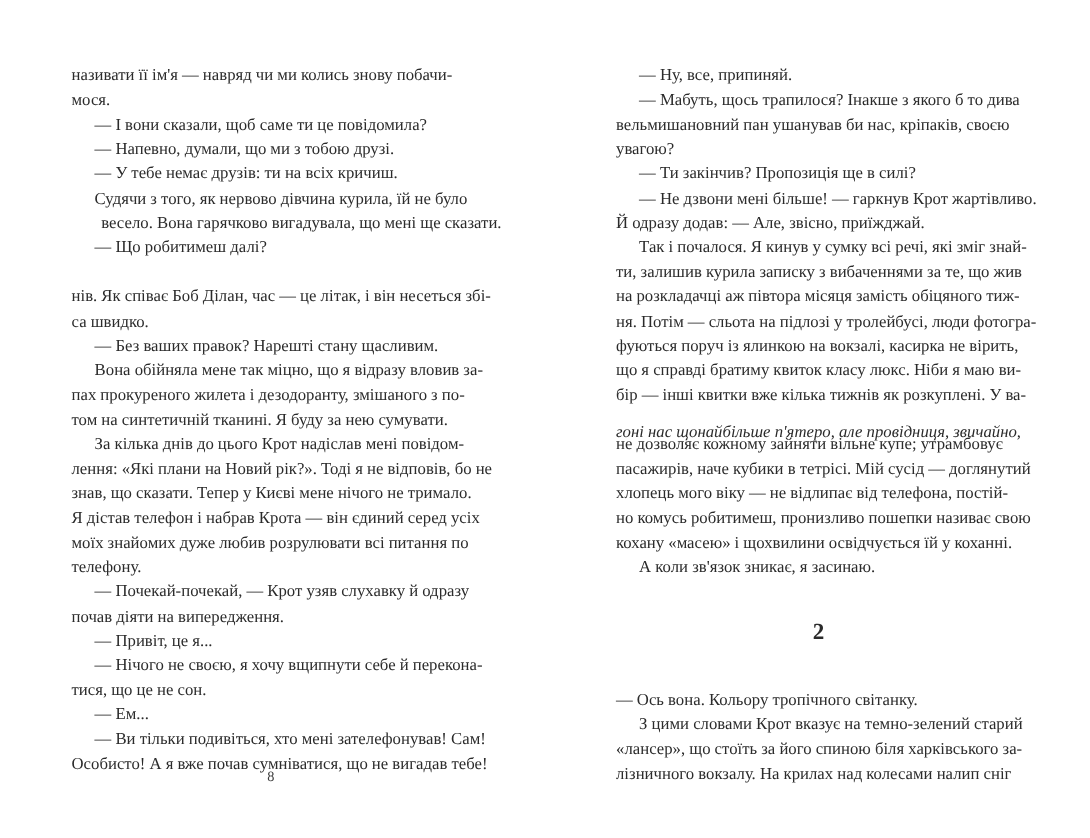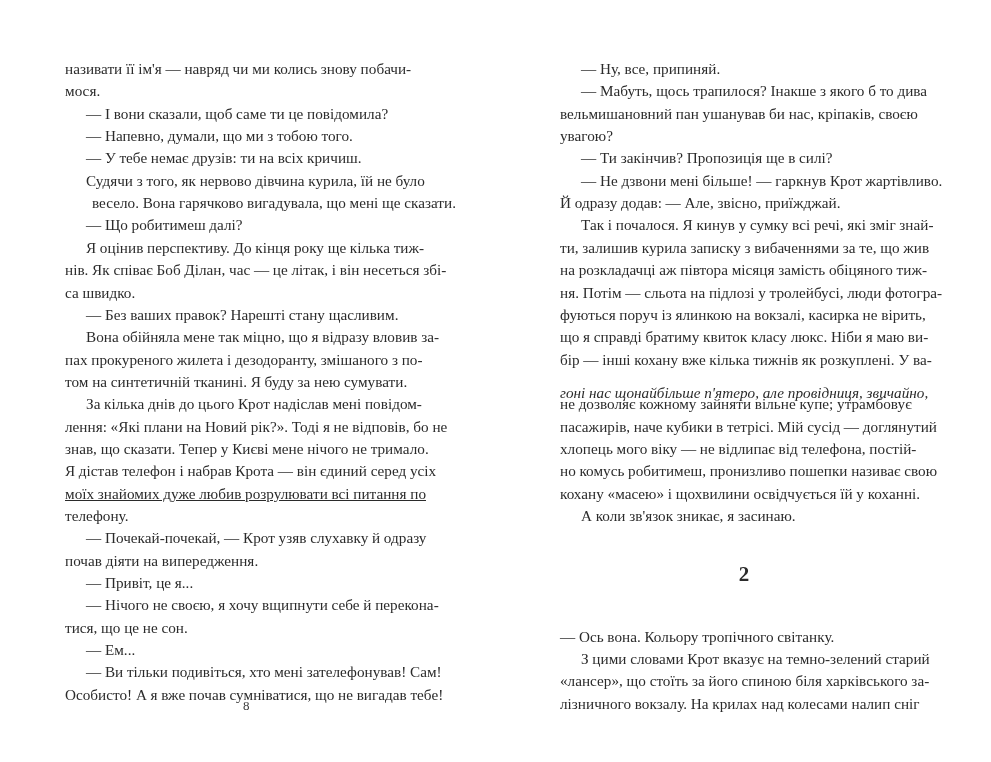--- a/index.html
+++ b/index.html
@@ -79,37 +79,36 @@
 </head>
 <body>
 
 <div class="spread">
 
   <div class="page page-left">
     <div class="textblock" id="left-text" style="position: absolute; height: 620px;">
         <div class="ln" style="position: absolute; left: 0px; top: 0px; width: 368px;">називати її ім'я — навряд чи ми колись знову побачи-</div>
         <div class="ln" style="position: absolute; left: 0px; top: 22.35px; width: 368px;">мося.</div>
         <div class="ln indent" style="position: absolute; left: 0px; top: 44.7px; width: 368px;">— І вони сказали, щоб саме ти це повідомила?</div>
-        <div class="ln indent" style="position: absolute; left: 0px; top: 67.05px; width: 368px;">— Напевно, думали, що ми з тобою того.</div>
+        <div class="ln indent" style="position: absolute; left: 0px; top: 67.05px; width: 368px;">— Напевно, думали, що ми з тобою друзі.</div>
         <div class="ln indent" style="position: absolute; left: 0px; top: 89.4px; width: 368px;">— У тебе немає друзів: ти на всіх кричиш.</div>
         <div class="ln indent" style="position: absolute; left: 0px; top: 111.75px; width: 368px;">Судячи з того, як нервово дівчина курила, їй не було</div>
         <div class="ln" style="position: absolute; left: 0px; top: 134.1px; width: 368px; margin-left: 27px;">весело. Вона гарячково вигадувала, що мені ще сказати.</div>
         <div class="ln indent" style="position: absolute; left: 0px; top: 156.45px; width: 368px;">— Що робитимеш далі?</div>
-        <div class="ln indent" style="position: absolute; left: 0px; top: 178.8px; width: 368px;">Я оцінив перспективу. До кінця року ще кілька тиж-</div>
         <div class="ln" style="position: absolute; left: 0px; top: 201.15px; width: 368px;">нів. Як співає Боб Ділан, час — це літак, і він несеться збі-</div>
         <div class="ln" style="position: absolute; left: 0px; top: 223.5px; width: 368px;">са швидко.</div>
         <div class="ln indent" style="position: absolute; left: 0px; top: 245.85px; width: 368px;">— Без ваших правок? Нарешті стану щасливим.</div>
         <div class="ln indent" style="position: absolute; left: 0px; top: 268.2px; width: 368px;">Вона обійняла мене так міцно, що я відразу вловив за-</div>
         <div class="ln" style="position: absolute; left: 0px; top: 290.55px; width: 368px;">пах прокуреного жилета і дезодоранту, змішаного з по-</div>
         <div class="ln" style="position: absolute; left: 0px; top: 312.9px; width: 368px;">том на синтетичній тканині. Я буду за нею сумувати.</div>
         <div class="ln indent" style="position: absolute; left: 0px; top: 335.25px; width: 368px;">За кілька днів до цього Крот надіслав мені повідом-</div>
         <div class="ln" style="position: absolute; left: 0px; top: 357.6px; width: 368px;">лення: «Які плани на Новий рік?». Тоді я не відповів, бо не</div>
         <div class="ln" style="position: absolute; left: 0px; top: 379.95px; width: 368px;">знав, що сказати. Тепер у Києві мене нічого не тримало.</div>
         <div class="ln" style="position: absolute; left: 0px; top: 402.3px; width: 368px;">Я дістав телефон і набрав Крота — він єдиний серед усіх</div>
-        <div class="ln" style="position: absolute; left: 0px; top: 424.65px; width: 368px; text-decoration: underline;">моїх знайомих дуже любив розрулювати всі питання по</div>
+        <div class="ln" style="position: absolute; left: 0px; top: 424.65px; width: 368px;">моїх знайомих дуже любив розрулювати всі питання по</div>
         <div class="ln" style="position: absolute; left: 0px; top: 447px; width: 368px;">телефону.</div>
         <div class="ln indent" style="position: absolute; left: 0px; top: 469.35px; width: 368px;">— Почекай-почекай, — Крот узяв слухавку й одразу</div>
         <div class="ln" style="position: absolute; left: 0px; top: 491.7px; width: 368px;">почав діяти на випередження.</div>
         <div class="ln indent" style="position: absolute; left: 0px; top: 514.05px; width: 368px;">— Привіт, це я...</div>
         <div class="ln indent" style="position: absolute; left: 0px; top: 536.4px; width: 368px;">— Нічого не своєю, я хочу вщипнути себе й перекона-</div>
         <div class="ln" style="position: absolute; left: 0px; top: 558.75px; width: 368px;">тися, що це не сон.</div>
         <div class="ln indent" style="position: absolute; left: 0px; top: 581.1px; width: 368px;">— Ем...</div>
         <div class="ln indent" style="position: absolute; left: 0px; top: 603.45px; width: 368px;">— Ви тільки подивіться, хто мені зателефонував! Сам!</div>
         <div class="ln" style="position: absolute; left: 0px; top: 625.8px; width: 368px;">Особисто! А я вже почав сумніватися, що не вигадав тебе!</div>
       </div>
@@ -124,21 +123,21 @@
         <div class="ln" style="position: absolute; left: 0px; top: 67.05px; width: 368px;">увагою?</div>
         <div class="ln indent" style="position: absolute; left: 0px; top: 89.4px; width: 368px;">— Ти закінчив? Пропозиція ще в силі?</div>
         <div class="ln indent" style="position: absolute; left: 0px; top: 111.75px; width: 368px;">— Не дзвони мені більше! — гаркнув Крот жартівливо.</div>
         <div class="ln" style="position: absolute; left: 0px; top: 134.1px; width: 368px;">Й одразу додав: — Але, звісно, приїжджай.</div>
         <div class="ln indent" style="position: absolute; left: 0px; top: 156.45px; width: 368px;">Так і почалося. Я кинув у сумку всі речі, які зміг знай-</div>
         <div class="ln" style="position: absolute; left: 0px; top: 178.8px; width: 368px;">ти, залишив курила записку з вибаченнями за те, що жив</div>
         <div class="ln" style="position: absolute; left: 0px; top: 201.15px; width: 368px;">на розкладачці аж півтора місяця замість обіцяного тиж-</div>
         <div class="ln" style="position: absolute; left: 0px; top: 223.5px; width: 368px;">ня. Потім — сльота на підлозі у тролейбусі, люди фотогра-</div>
         <div class="ln" style="position: absolute; left: 0px; top: 245.85px; width: 368px;">фуються поруч із ялинкою на вокзалі, касирка не вірить,</div>
         <div class="ln" style="position: absolute; left: 0px; top: 268.2px; width: 368px;">що я справді братиму квиток класу люкс. Ніби я маю ви-</div>
-        <div class="ln" style="position: absolute; left: 0px; top: 290.55px; width: 368px;">бір — інші кохану вже кілька тижнів як розкуплені. У ва-</div>
+        <div class="ln" style="position: absolute; left: 0px; top: 290.55px; width: 368px;">бір — інші квитки вже кілька тижнів як розкуплені. У ва-</div>
         <div class="ln" style="position: absolute; left: 0px; top: 324px; width: 368px; font-style: italic;">гоні нас щонайбільше п'ятеро, але провідниця, звичайно,</div>
         <div class="ln" style="position: absolute; left: 0px; top: 335.25px; width: 368px;">не дозволяє кожному зайняти вільне купе; утрамбовує</div>
         <div class="ln" style="position: absolute; left: 0px; top: 357.6px; width: 368px;">пасажирів, наче кубики в тетрісі. Мій сусід — доглянутий</div>
         <div class="ln" style="position: absolute; left: 0px; top: 379.95px; width: 368px;">хлопець мого віку — не відлипає від телефона, постій-</div>
         <div class="ln" style="position: absolute; left: 0px; top: 402.3px; width: 368px;">но комусь робитимеш, пронизливо пошепки називає свою</div>
         <div class="ln" style="position: absolute; left: 0px; top: 424.65px; width: 368px;">кохану «масею» і щохвилини освідчується їй у коханні.</div>
         <div class="ln indent" style="position: absolute; left: 0px; top: 447px; width: 368px;">А коли зв'язок зникає, я засинаю.</div>
         <div class="chapno" style="top: 505.11px;">2</div>
         <div class="ln" style="position: absolute; left: 0px; top: 567.69px; width: 368px;">— Ось вона. Кольору тропічного світанку.</div>
         <div class="ln indent" style="position: absolute; left: 0px; top: 590.04px; width: 368px;">З цими словами Крот вказує на темно-зелений старий</div>

